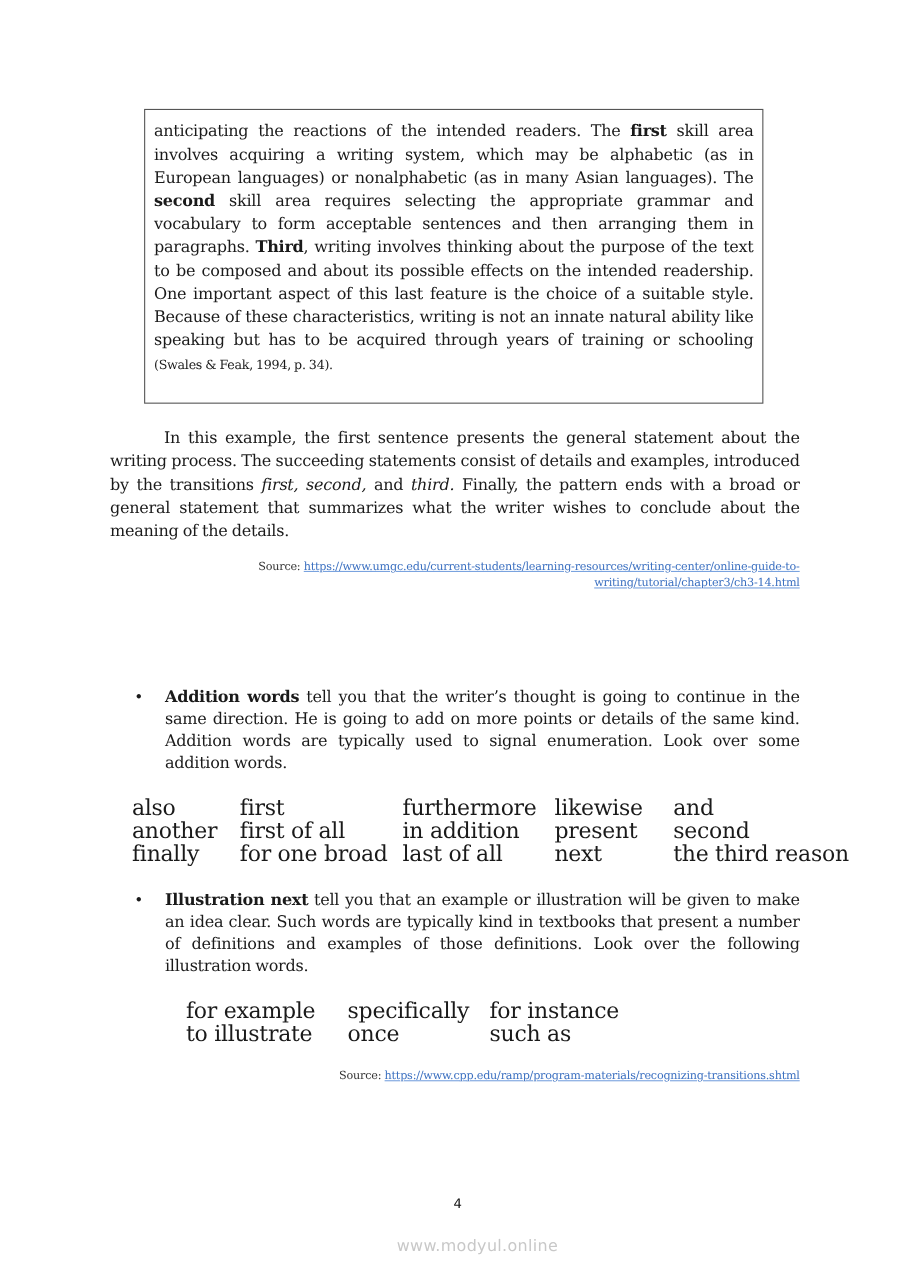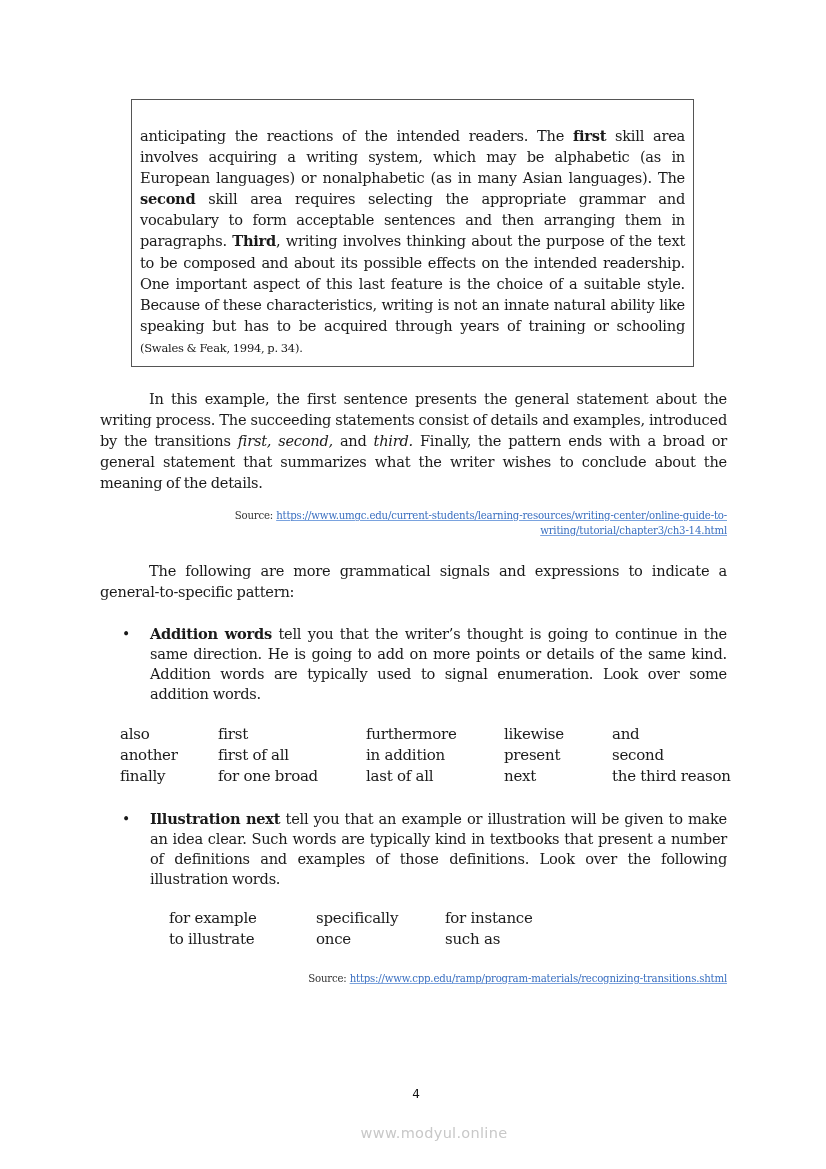--- a/index.html
+++ b/index.html
@@ -2,21 +2,21 @@
 <html><head>
 <meta charset="utf-8">
 <style>
   html, body { margin: 0; padding: 0; background: #ffffff; }
   body { width: 826px; height: 1169px; position: relative; overflow: hidden;
          font-family: "DejaVu Serif", "Liberation Serif", serif; color: #1a1a1a; }
   .page { position: absolute; left: 0; top: 0; width: 826px; height: 1169px; }
 
   
   .quote-box { position: absolute; left: 131px; top: 99px; width: 563px; height: 268px;
-               border: 1.3px solid #555; box-sizing: border-box; padding: 25px 8px 0 8px; }
+               border: 1.3px solid #555; box-sizing: border-box; padding: 9px 8px 0 8px; }
   .quote-text { font-family: "DejaVu Serif", serif; font-size: 14.6px; line-height: 21.1px;
                 text-align: justify; letter-spacing: -0.25px; word-spacing: -0.5px; }
   .quote-text b { font-weight: bold; }
   .citation { font-size: 11.5px; }
 
   
   .para { position: absolute; left: 100px; width: 627px; font-family: "DejaVu Serif", serif;
           font-size: 14.6px; line-height: 21.1px; text-align: justify;
           letter-spacing: -0.25px; word-spacing: -0.5px; }
   .indent { text-indent: 49px; }
@@ -25,21 +25,21 @@
   .source { position: absolute; right: 99px; font-family: "DejaVu Serif", serif; font-size: 10.2px;
             line-height: 15px; text-align: right; color: #333; letter-spacing: -0.2px; }
   .source a { color: #3a6fc0; text-decoration: underline; text-decoration-color: #7aa3df; }
 
   .bullet-block { position: absolute; left: 122px; width: 605px; }
   .bullet-dot { position: absolute; left: 0; top: 0; font-size: 14px; line-height: 21.1px; }
   .bullet-text { margin-left: 28px; font-family: "DejaVu Serif", serif; font-size: 14.6px;
                  line-height: 20px; text-align: justify; letter-spacing: -0.25px; word-spacing: -0.5px; }
   .bullet-text b { font-weight: bold; }
 
-  .word-grid { position: absolute; font-family: "DejaVu Serif", serif; font-size: 15px; line-height: 21.1px;
+  .word-grid { position: absolute; font-family: "DejaVu Serif", serif; font-size: 20px; line-height: 21.1px;
                letter-spacing: -0.25px; }
   .word-grid .row { display: flex; height: 21.1px; }
   .word-grid .cell { white-space: nowrap; }
 
   .page-number { position: absolute; left: 0; width: 832px; top: 1087px; text-align: center;
                  font-family: "DejaVu Sans", sans-serif; font-size: 12px; color: #111; }
   .watermark { position: absolute; left: 0; width: 826px; top: 1125px; text-align: center;
                font-family: "DejaVu Sans", sans-serif; font-size: 14.5px; color: #c8c8c8; letter-spacing: 0.3px; margin-left: 21px; }
 </style>
 </head>
@@ -53,21 +53,20 @@
     </div>
   </div>
 
   <div class="para indent" style="top:388px;"><span>In this example, the first sentence presents the general statement about the writing process. The succeeding statements consist of details and examples, introduced by the transitions </span><i>first, second,</i><span> and </span><i>third.</i><span> Finally, the pattern ends with a broad or general statement that summarizes what the writer wishes to conclude about the meaning of the details.</span></div>
 
   <div class="source" style="top:508px;">
     <div><span>Source: </span><a>https://www.umgc.edu/current-students/learning-resources/writing-center/online-guide-to-</a></div>
     <div><a>writing/tutorial/chapter3/ch3-14.html</a></div>
   </div>
 
-  <div class="para indent" style="top:560px;">The following are more grammatical signals and expressions to indicate a general-to-specific pattern:</div>
 
   <div class="bullet-block" style="top:624px;">
     <span class="bullet-dot">•</span>
     <div class="bullet-text"><b>Addition words</b><span> tell you that the writer’s thought is going to continue in the same direction. He is going to add on more points or details of the same kind. Addition words are typically used to signal enumeration. Look over some addition words.</span></div>
   </div>
 
   <div class="word-grid" style="left:120px; top:724px;">
     <div class="row">
       <span class="cell" style="width:98px">also</span>
       <span class="cell" style="width:148px">first</span>

